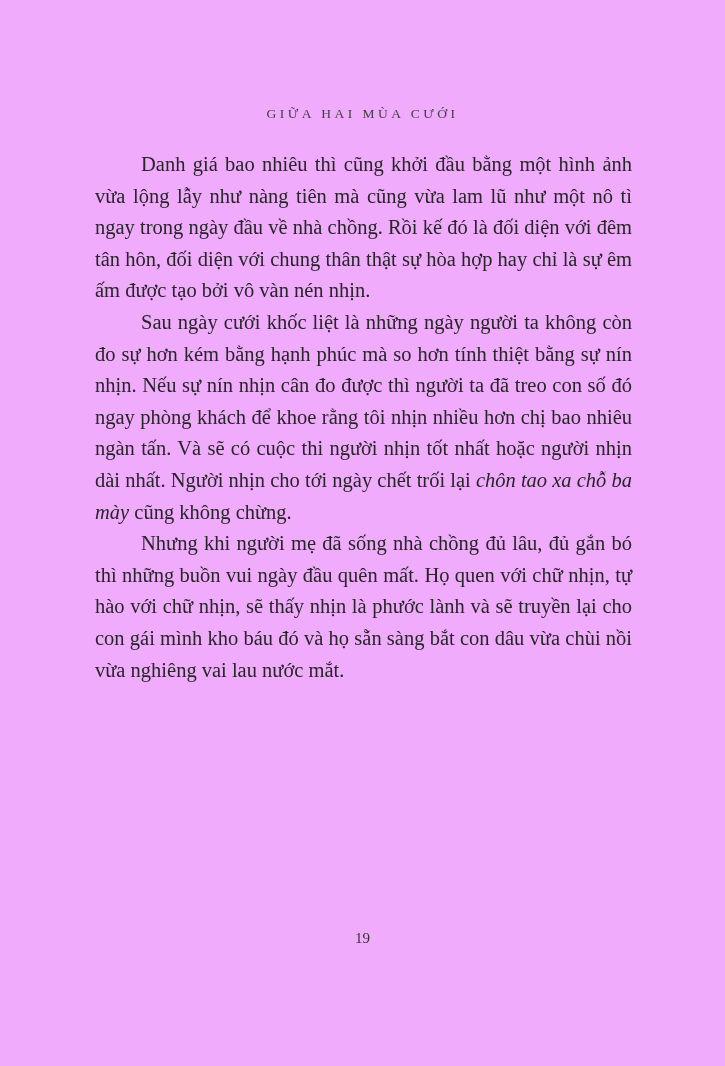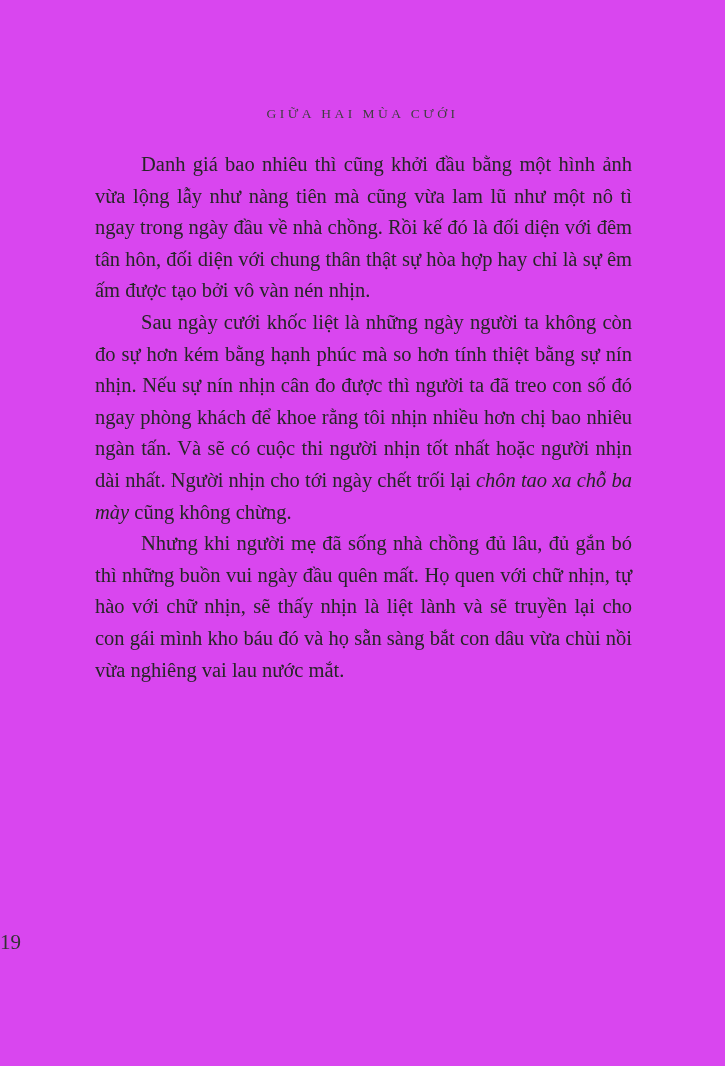--- a/index.html
+++ b/index.html
@@ -5,21 +5,21 @@
   html, body {
     margin: 0;
     padding: 0;
     background: #e8e8e8;
   }
   .page {
     position: relative;
     width: 725px;
     height: 1066px;
     margin: 0 auto;
-    background: #d946ef;
+    background: #f0abfc;
     font-family: "Liberation Serif", "DejaVu Serif", serif;
     color: #262626;
     overflow: hidden;
   }
   .running-header {
     position: absolute;
     top: 106px;
     left: 0;
     right: 0;
     text-align: center;
@@ -45,37 +45,38 @@
     text-indent: 46px;
   }
   .italic {
     font-style: italic;
   }
   .page-number {
     position: absolute;
     top: 930px;
     left: 0;
     right: 0;
-    font-size: 21px;
+    text-align: center;
+    font-size: 15px;
     color: #333333;
   }
 </style>
 </head>
 <body>
 
 <div class="page">
 
   <div class="running-header">GIỮA HAI MÙA CƯỚI</div>
 
   <div class="body-text">
 
 
     <p class="para"><span>Danh giá bao nhiêu thì cũng khởi đầu bằng một hình ảnh vừa lộng lẫy như nàng tiên mà cũng vừa lam lũ như một nô tì ngay trong ngày đầu về nhà chồng. Rồi kế đó là đối diện với đêm tân hôn, đối diện với chung thân thật sự hòa hợp hay chỉ là sự êm ấm được tạo bởi vô vàn nén nhịn.</span></p>
 
     <p class="para"><span>Sau ngày cưới khốc liệt là những ngày người ta không còn đo sự hơn kém bằng hạnh phúc mà so hơn tính thiệt bằng sự nín nhịn. Nếu sự nín nhịn cân đo được thì người ta đã treo con số đó ngay phòng khách để khoe rằng tôi nhịn nhiều hơn chị bao nhiêu ngàn tấn. Và sẽ có cuộc thi người nhịn tốt nhất hoặc người nhịn dài nhất. Người nhịn cho tới ngày chết trối lại </span><em class="italic">chôn tao xa chỗ ba mày</em><span> cũng không chừng.</span></p>
 
-    <p class="para"><span>Nhưng khi người mẹ đã sống nhà chồng đủ lâu, đủ gắn bó thì những buồn vui ngày đầu quên mất. Họ quen với chữ nhịn, tự hào với chữ nhịn, sẽ thấy nhịn là liệt lành và sẽ truyền lại cho con gái mình kho báu đó và họ sẵn sàng bắt con dâu vừa chùi nồi vừa nghiêng vai lau nước mắt.</span></p>
+    <p class="para"><span>Nhưng khi người mẹ đã sống nhà chồng đủ lâu, đủ gắn bó thì những buồn vui ngày đầu quên mất. Họ quen với chữ nhịn, tự hào với chữ nhịn, sẽ thấy nhịn là phước lành và sẽ truyền lại cho con gái mình kho báu đó và họ sẵn sàng bắt con dâu vừa chùi nồi vừa nghiêng vai lau nước mắt.</span></p>
 
   </div>
 
   <div class="page-number">19</div>
 
 </div>
 
 </body></html>

